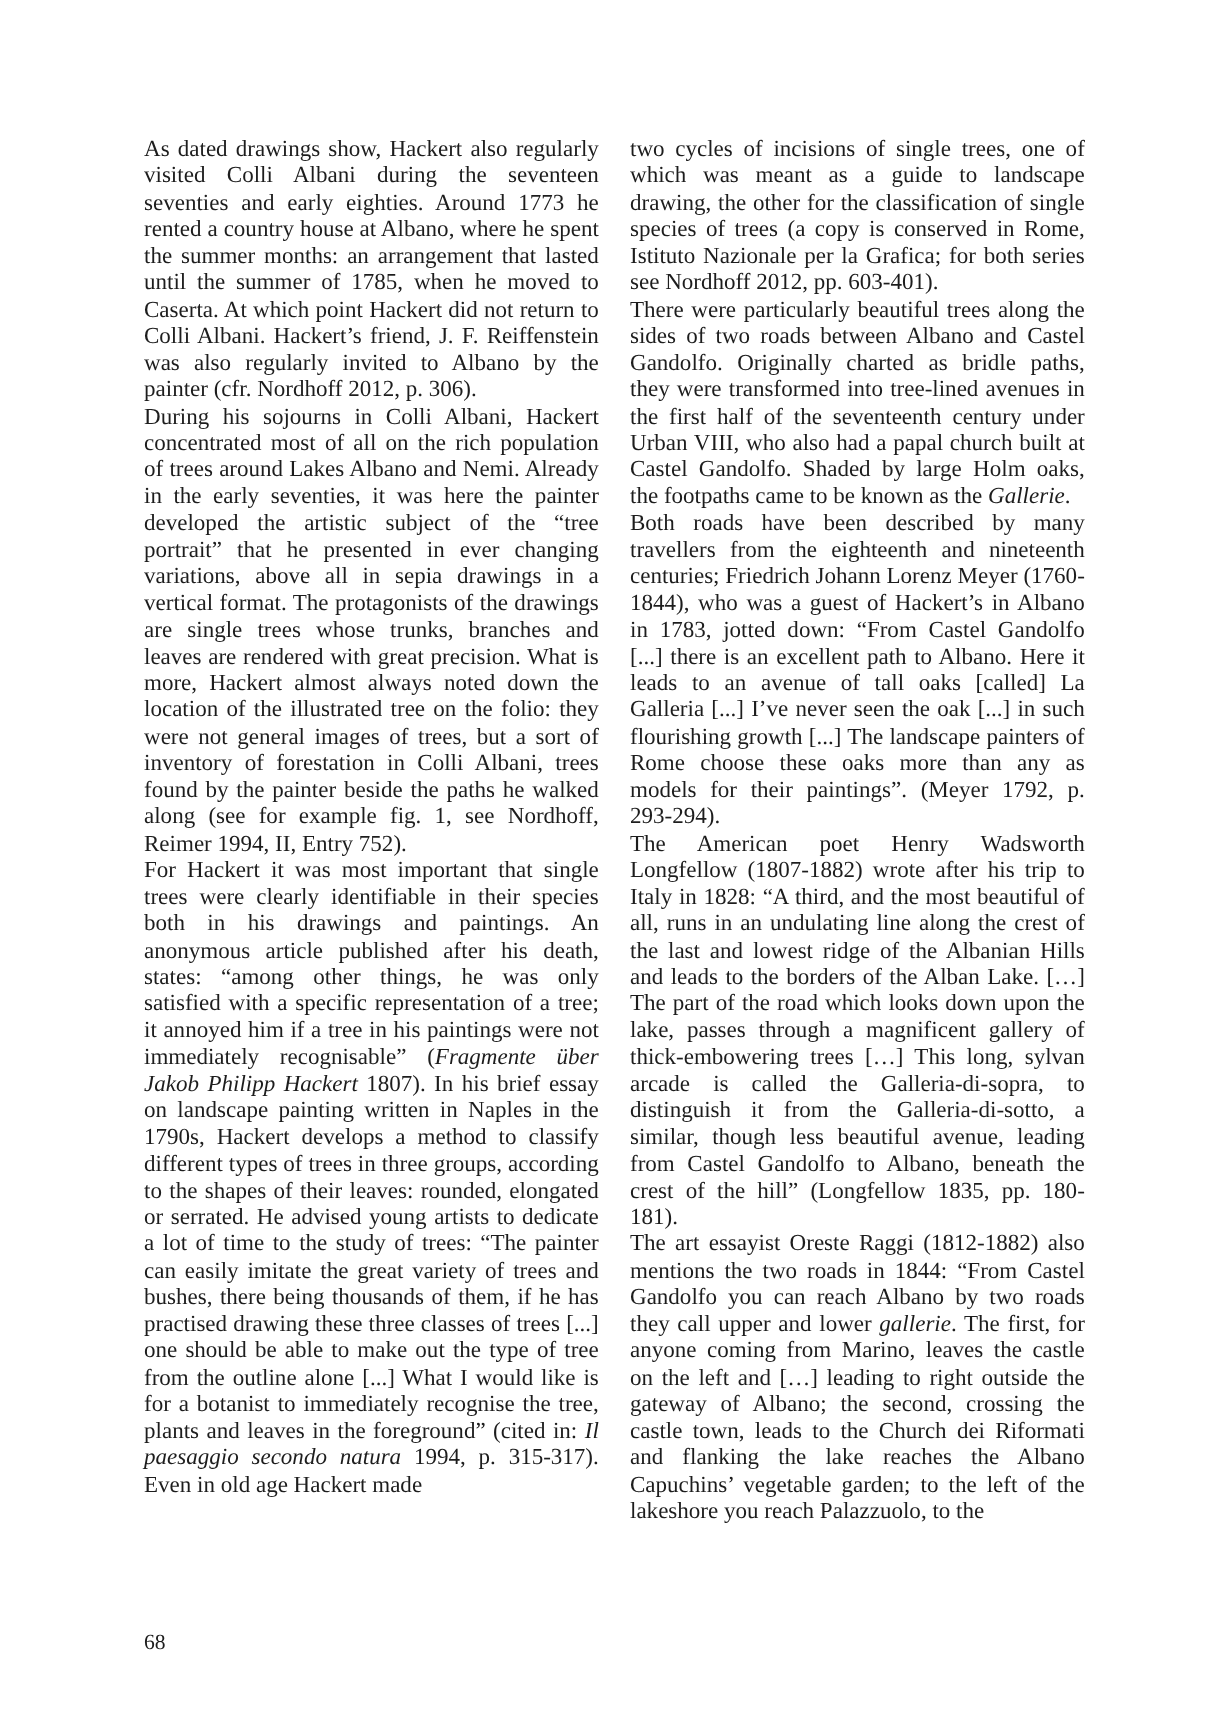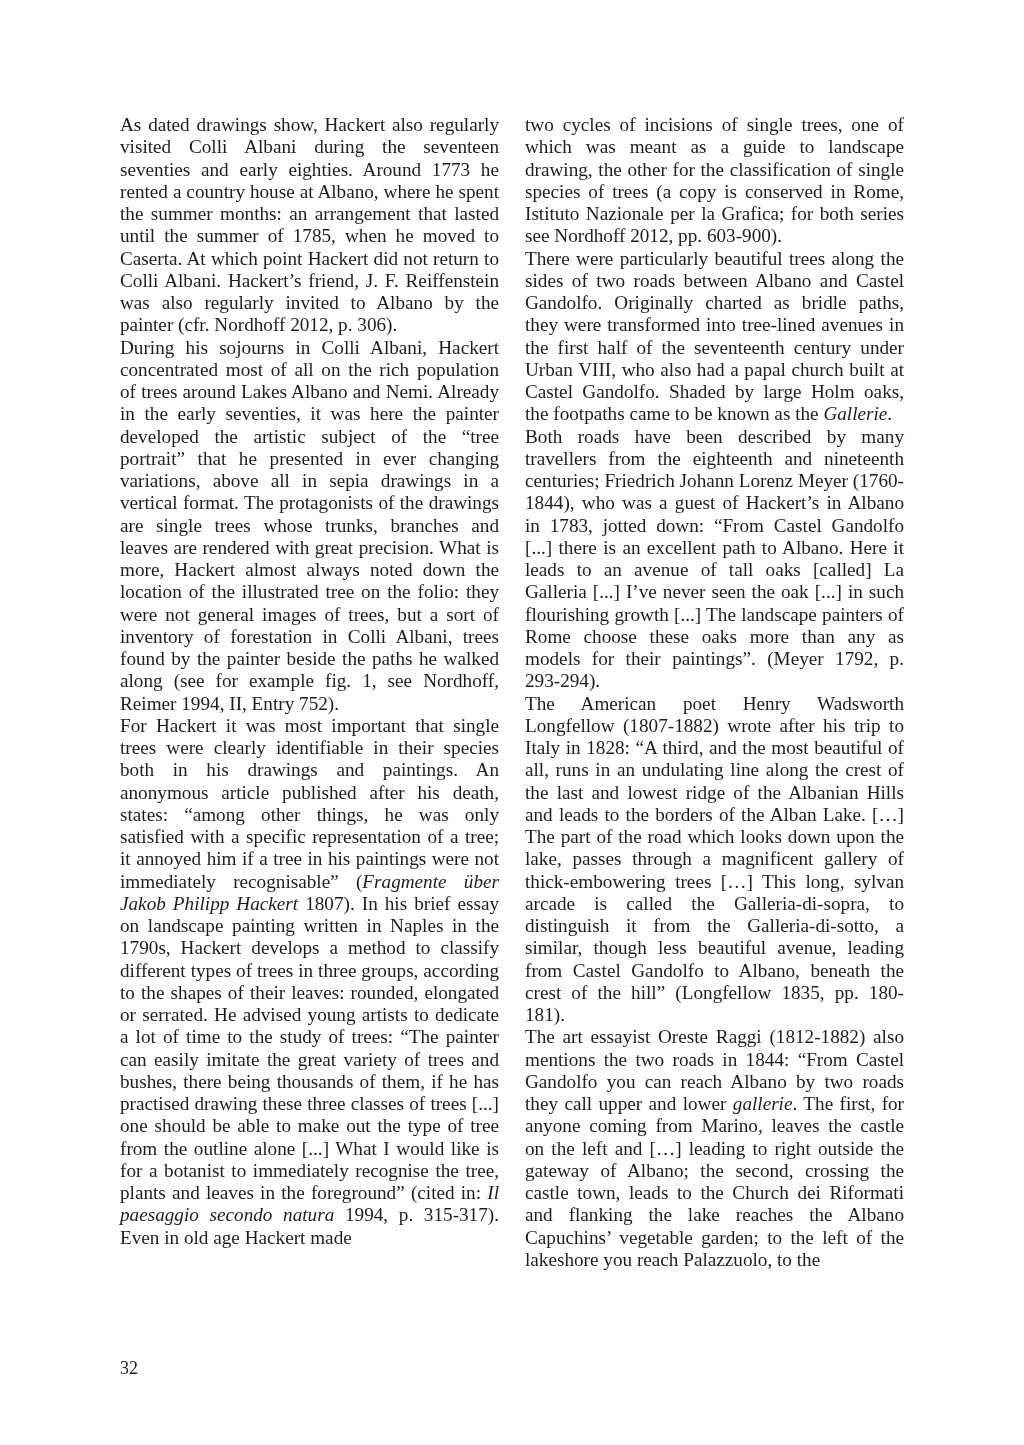--- a/index.html
+++ b/index.html
@@ -33,30 +33,30 @@
     <p class="para">
       <span>During his sojourns in Colli Albani, Hackert concentrated most of all on the rich population of trees around Lakes Albano and Nemi. Already in the early seventies, it was here the painter developed the artistic subject of the “tree portrait” that he presented in ever changing variations, above all in sepia drawings in a vertical format. The protagonists of the drawings are single trees whose trunks, branches and leaves are rendered with great precision. What is more, Hackert almost always noted down the location of the illustrated tree on the folio: they were not general images of trees, but a sort of inventory of forestation in Colli Albani, trees found by the painter beside the paths he walked along (see for example fig. 1, see Nordhoff, Reimer 1994, II, Entry 752).</span>
     </p>
     <p class="para">
       <span>For Hackert it was most important that single trees were clearly identifiable in their species both in his drawings and paintings. An anonymous article published after his death, states: “among other things, he was only satisfied with a specific representation of a tree; it annoyed him if a tree in his paintings were not immediately recognisable” (</span><em>Fragmente über Jakob Philipp Hackert</em><span> 1807). In his brief essay on landscape painting written in Naples in the 1790s, Hackert develops a method to classify different types of trees in three groups, according to the shapes of their leaves: rounded, elongated or serrated. He advised young artists to dedicate a lot of time to the study of trees: “The painter can easily imitate the great variety of trees and bushes, there being thousands of them, if he has practised drawing these three classes of trees [...] one should be able to make out the type of tree from the outline alone [...] What I would like is for a botanist to immediately recognise the tree, plants and leaves in the foreground” (cited in: </span><em>Il paesaggio secondo natura</em><span> 1994, p. 315-317). Even in old age Hackert made</span>
     </p>
   </div>
 
   <div class="col col-right">
     <p class="para">
-      <span>two cycles of incisions of single trees, one of which was meant as a guide to landscape drawing, the other for the classification of single species of trees (a copy is conserved in Rome, Istituto Nazionale per la Grafica; for both series see Nordhoff 2012, pp. 603-900).</span>
+      <span>two cycles of incisions of single trees, one of which was meant as a guide to landscape drawing, the other for the classification of single species of trees (a copy is conserved in Rome, Istituto Nazionale per la Grafica; for both series see Nordhoff 2012, pp. 603-401).</span>
     </p>
     <p class="para">
       <span>There were particularly beautiful trees along the sides of two roads between Albano and Castel Gandolfo. Originally charted as bridle paths, they were transformed into tree-lined avenues in the first half of the seventeenth century under Urban VIII, who also had a papal church built at Castel Gandolfo. Shaded by large Holm oaks, the footpaths came to be known as the </span><em>Gallerie</em><span>.</span>
     </p>
     <p class="para">
       <span>Both roads have been described by many travellers from the eighteenth and nineteenth centuries; Friedrich Johann Lorenz Meyer (1760-1844), who was a guest of Hackert’s in Albano in 1783, jotted down: “From Castel Gandolfo [...] there is an excellent path to Albano. Here it leads to an avenue of tall oaks [called] La Galleria [...] I’ve never seen the oak [...] in such flourishing growth [...] The landscape painters of Rome choose these oaks more than any as models for their paintings”. (Meyer 1792, p. 293-294).</span>
     </p>
     <p class="para">
       <span>The American poet Henry Wadsworth Longfellow (1807-1882) wrote after his trip to Italy in 1828: “A third, and the most beautiful of all, runs in an undulating line along the crest of the last and lowest ridge of the Albanian Hills and leads to the borders of the Alban Lake. […] The part of the road which looks down upon the lake, passes through a magnificent gallery of thick-embowering trees […] This long, sylvan arcade is called the Galleria-di-sopra, to distinguish it from the Galleria-di-sotto, a similar, though less beautiful avenue, leading from Castel Gandolfo to Albano, beneath the crest of the hill” (Longfellow 1835, pp. 180-181).</span>
     </p>
     <p class="para">
       <span>The art essayist Oreste Raggi (1812-1882) also mentions the two roads in 1844: “From Castel Gandolfo you can reach Albano by two roads they call upper and lower </span><em>gallerie</em><span>. The first, for anyone coming from Marino, leaves the castle on the left and […] leading to right outside the gateway of Albano; the second, crossing the castle town, leads to the Church dei Riformati and flanking the lake reaches the Albano Capuchins’ vegetable garden; to the left of the lakeshore you reach Palazzuolo, to the</span>
     </p>
   </div>
 
-  <div class="page-number">32</div>
+  <div class="page-number">68</div>
 </div>
 
 </body></html>

